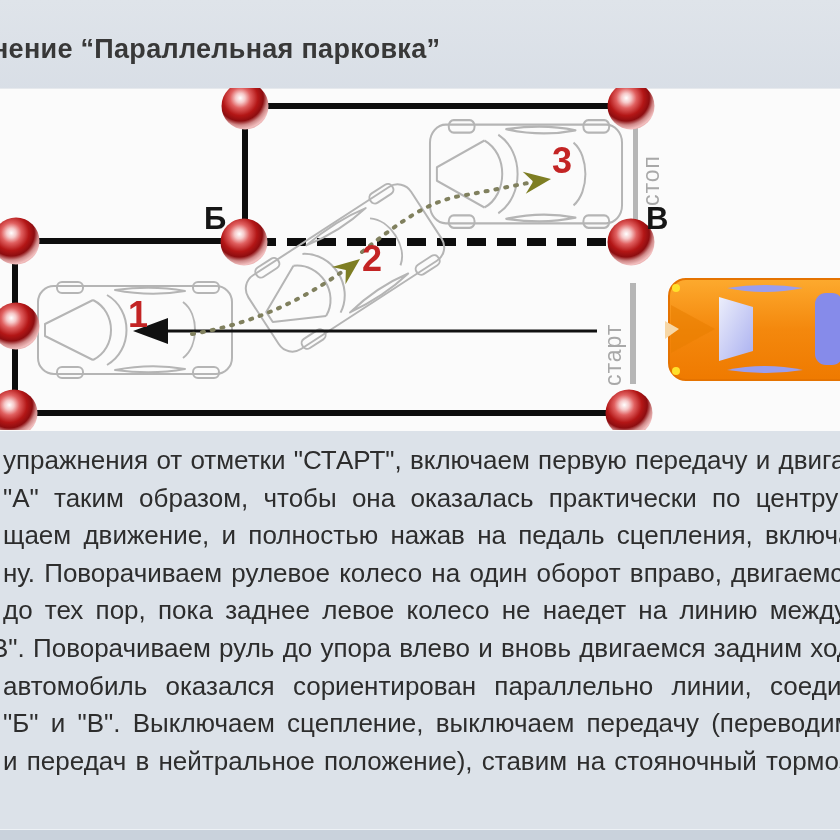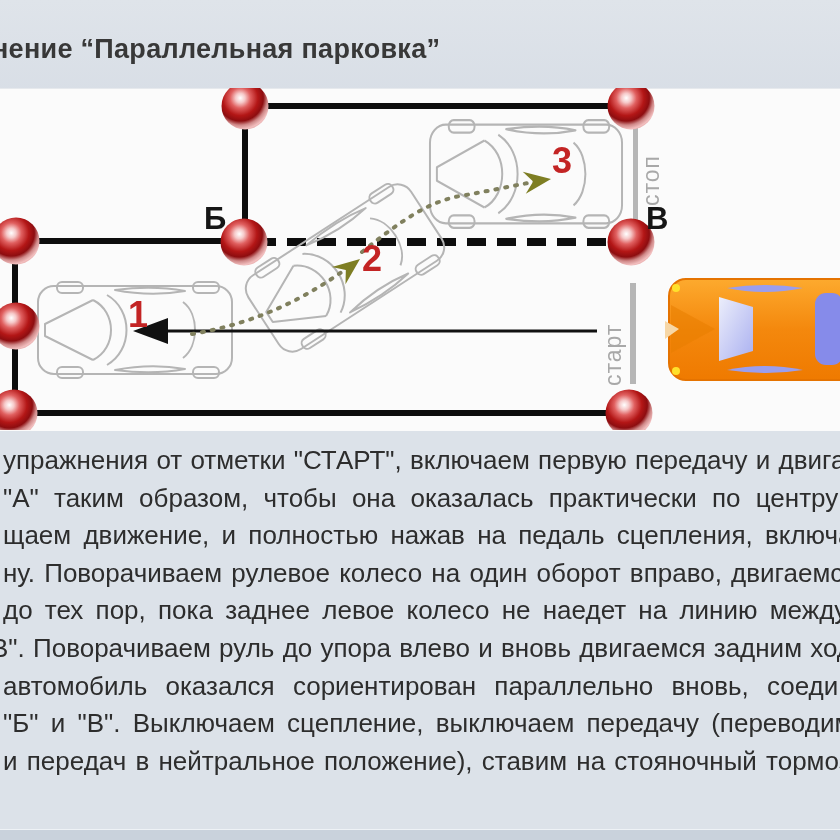--- a/index.html
+++ b/index.html
@@ -138,18 +138,18 @@
 <div class="numlabel" style="left:362px;top:241px;">2</div>
 <div class="numlabel" style="left:552px;top:143px;">3</div>
 
 <div class="instr">
   <div class="line">упражнения от отметки "СТАРТ", включаем первую передачу и двига</div>
   <div class="line">"А" таким образом, чтобы она оказалась практически по центру</div>
   <div class="line">щаем движение, и полностью нажав на педаль сцепления, включаем</div>
   <div class="line">ну. Поворачиваем рулевое колесо на один оборот вправо, двигаемся</div>
   <div class="line">до тех пор, пока заднее левое колесо не наедет на линию между ф</div>
   <div class="line">В". Поворачиваем руль до упора влево и вновь двигаемся задним ход</div>
-  <div class="line">автомобиль оказался сориентирован параллельно вновь, соеди</div>
+  <div class="line">автомобиль оказался сориентирован параллельно линии, соеди</div>
   <div class="line">"Б" и "В". Выключаем сцепление, выключаем передачу (переводим</div>
   <div class="line">и передач в нейтральное положение), ставим на стояночный тормоз.</div>
 </div>
 
 <div class="footer-strip"></div>
 
 </body></html>

